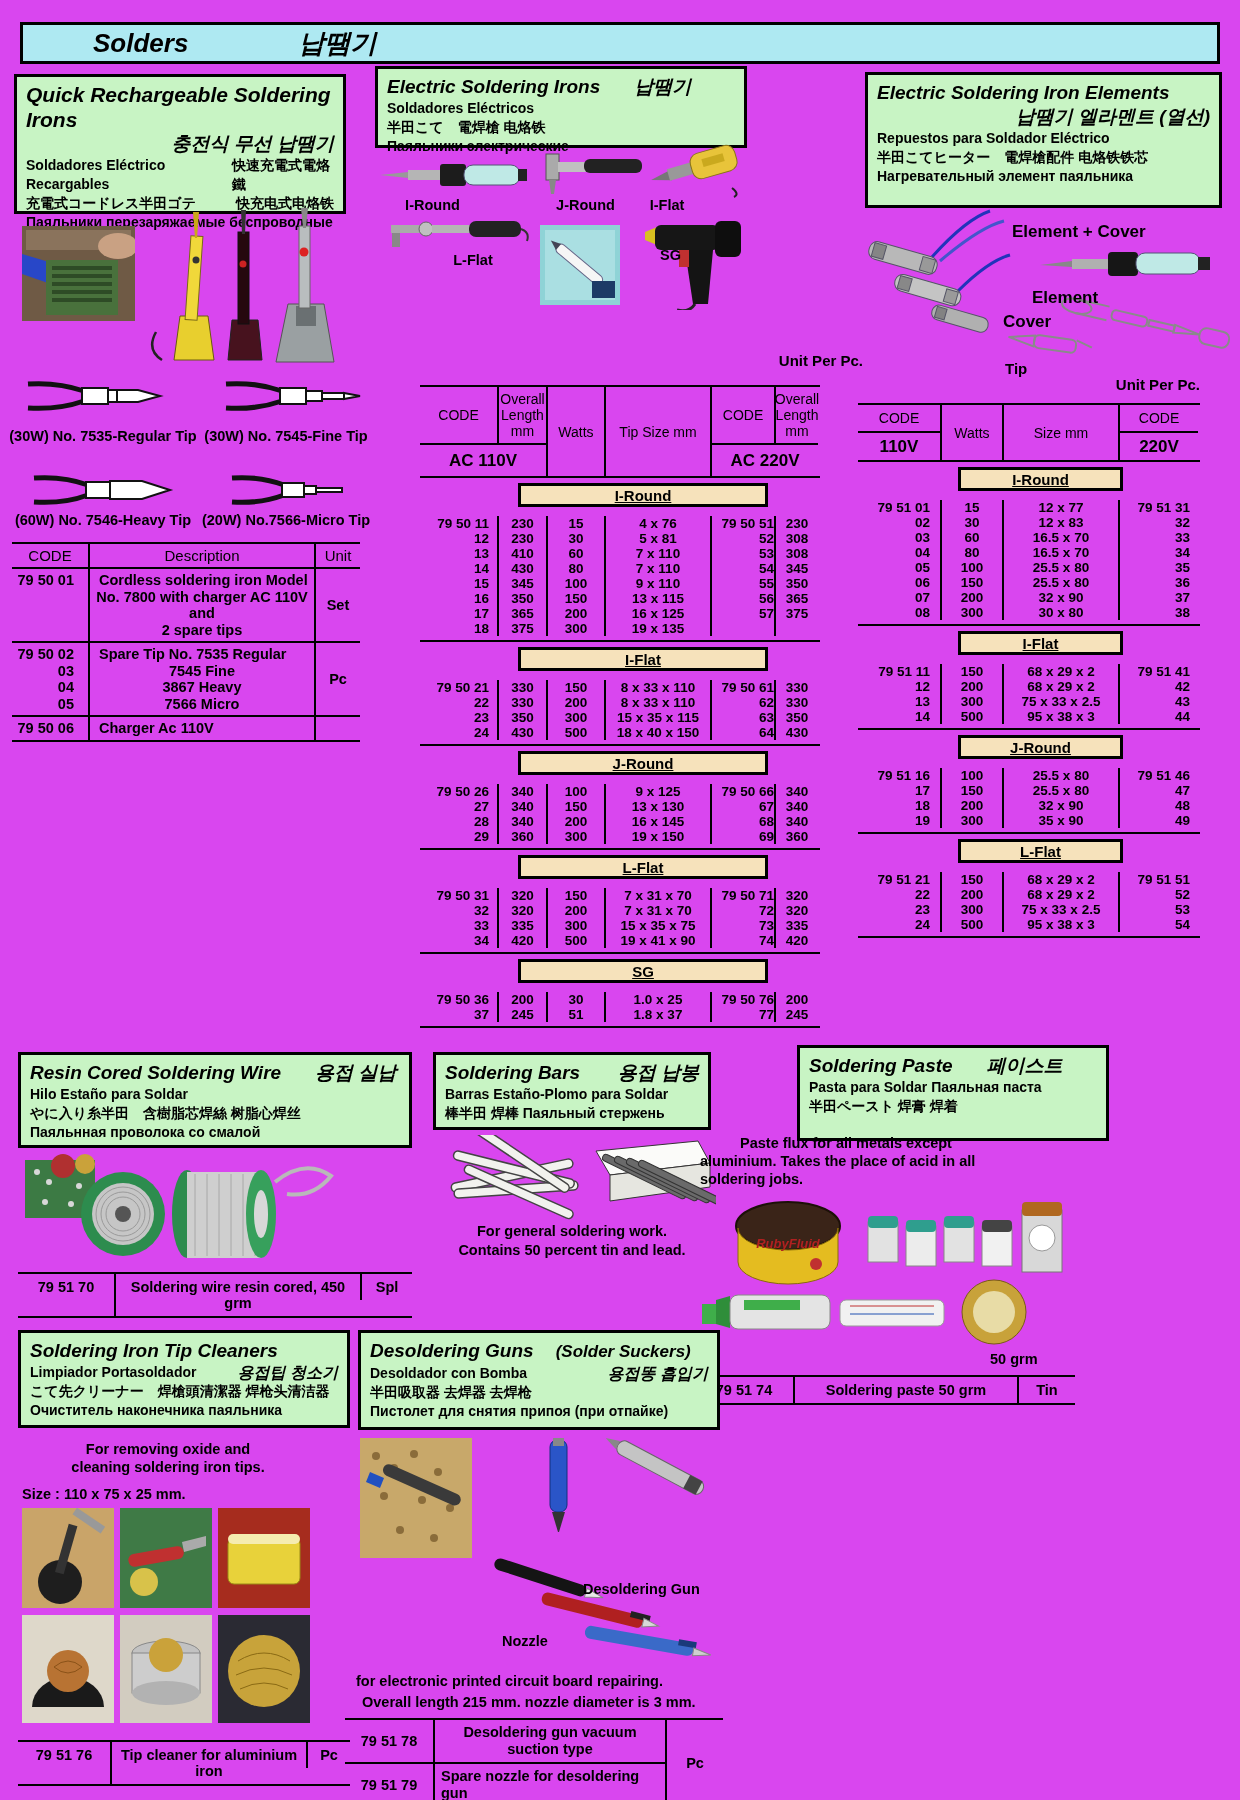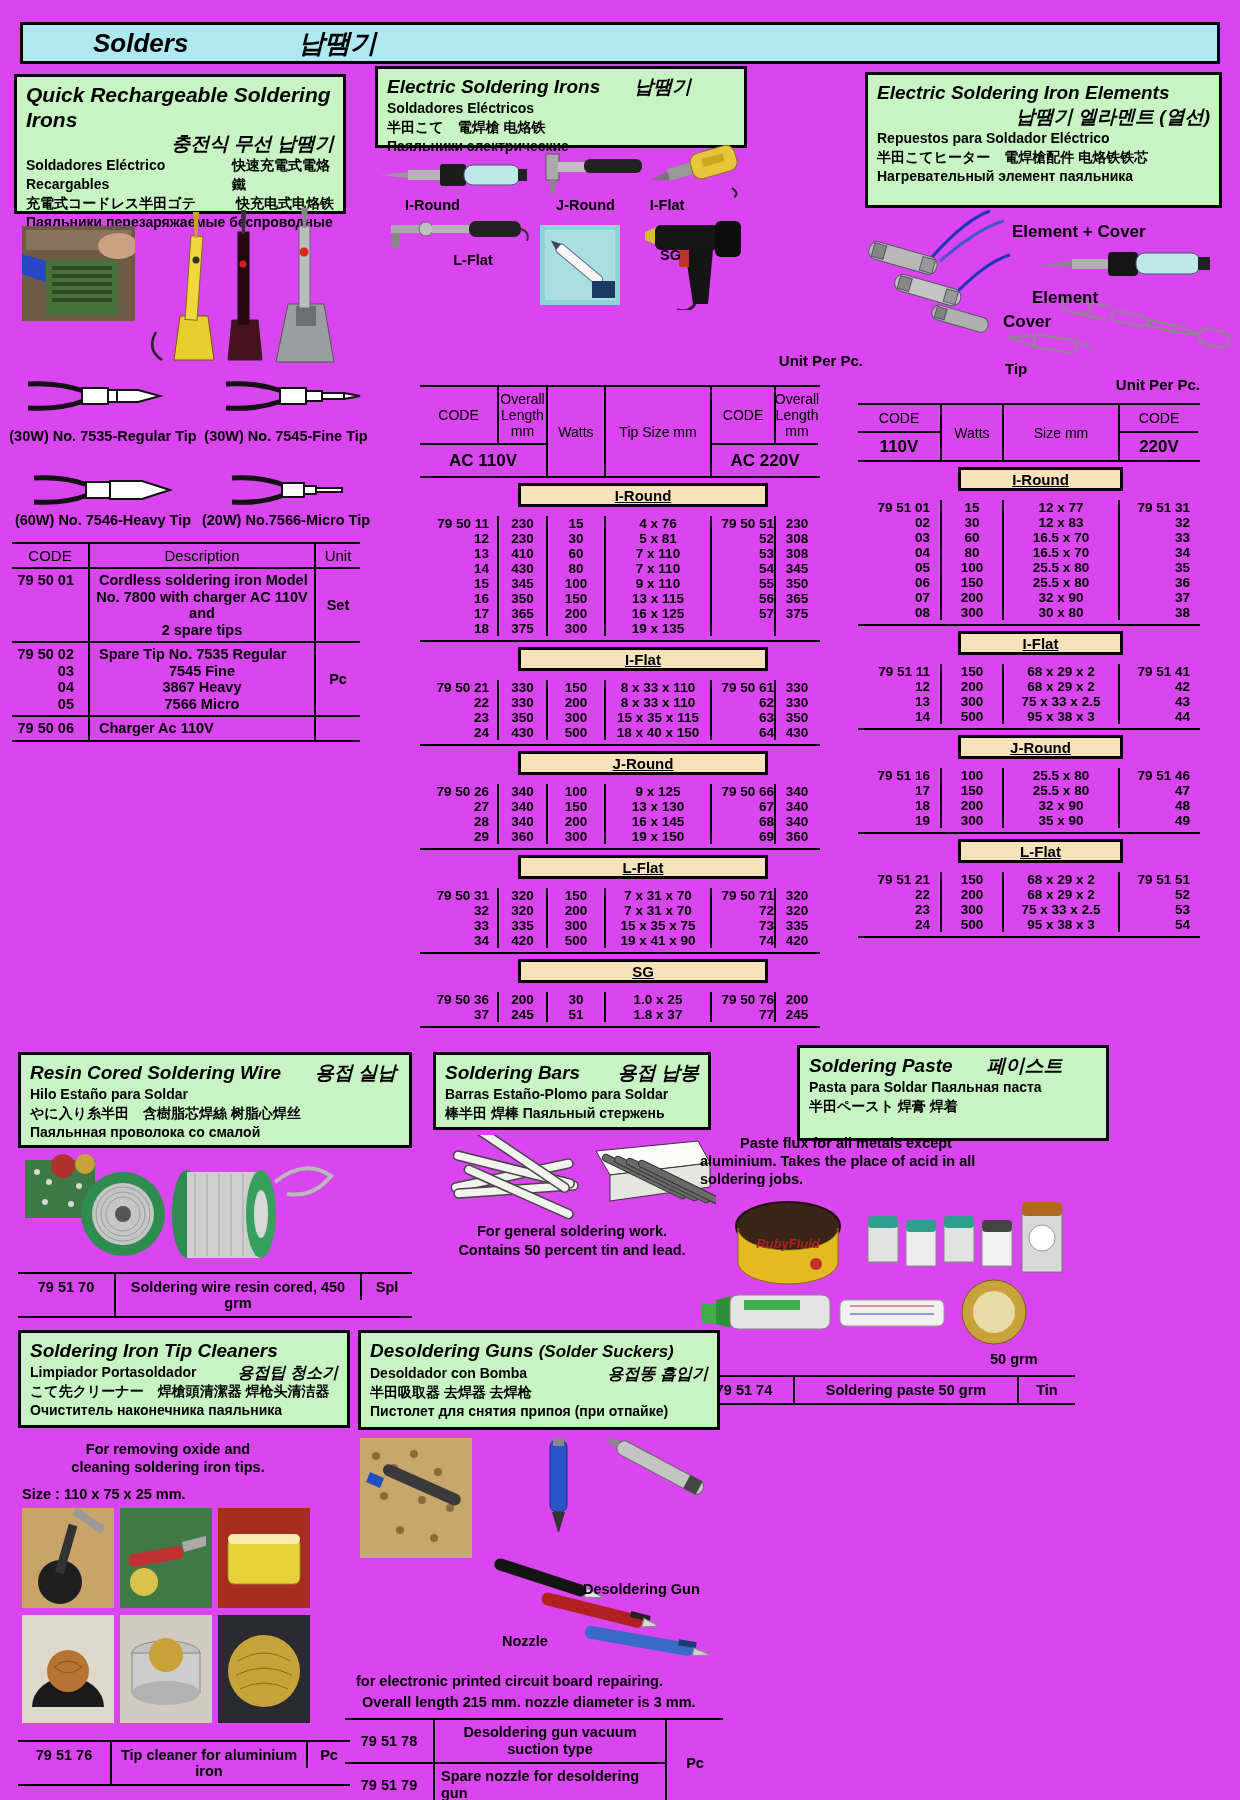--- a/index.html
+++ b/index.html
@@ -930,21 +930,21 @@
         <path d="M218,74 q24,-12 48,0"></path>
       </g>
   </svg>
   <div class="abs stable" style="left:18px;top:1740px;width:332px">
     <div class="sc" style="width:92px">79 51 76</div>
     <div class="sc sc-desc">Tip cleaner for aluminium iron</div>
     <div class="sc" style="width:44px">Pc</div>
   </div>
 
   <div class="abs greenbox" style="left:358px;top:1330px;width:362px;height:100px">
-    <div class="inrow" style="gap:5px">
+    <div class="inrow" style="gap:22px">
       <span class="gtitle gtitle-sm">Desoldering Guns</span>
       <span class="gtitle" style="font-size:17px">(Solder Suckers)</span>
     </div>
     <div class="gl gflex">
       <span>Desoldador con Bomba</span>
       <span style="font-weight:700;font-style:italic;font-size:16px">용접똥 흡입기</span>
     </div>
     <div class="gl">半田吸取器 去焊器 去焊枪</div>
     <div class="gl">Пистолет для снятия припоя (при отпайке)</div>
   </div>

